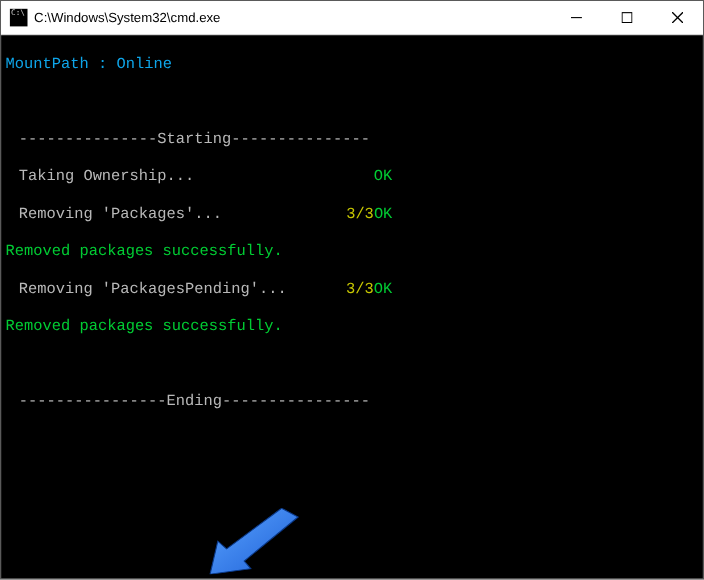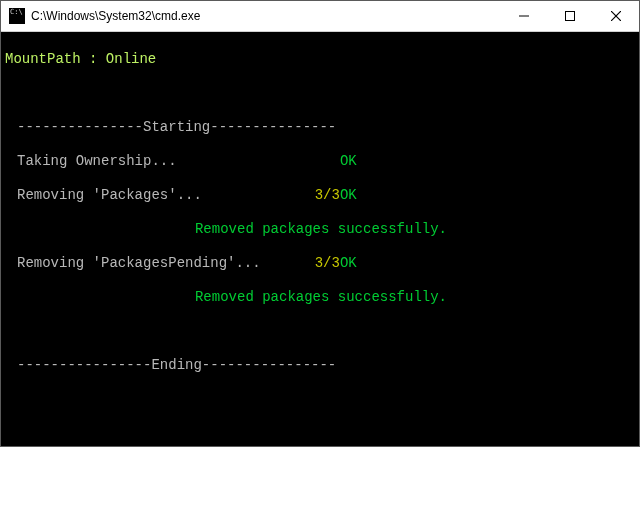--- a/index.html
+++ b/index.html
@@ -6,21 +6,21 @@
     margin: 0;
     padding: 0;
     width: 640px;
     height: 527px;
     font-family: "Segoe UI", Arial, sans-serif;
     overflow: hidden;
     background: #fff;
   }
   .window {
     width: 640px;
-    height: 447px;
+    height: 527px;
     background: #ffffff;
     border: 1px solid #5a5a5a;
     box-sizing: border-box;
     display: flex;
     flex-direction: column;
   }
   .titlebar {
     height: 30px;
     background: #ffffff;
     display: flex;
@@ -74,23 +74,23 @@
     font-family: "NSimSun","SimSun","Courier New", monospace;
     font-size: 14px;
     line-height: 17px;
     color: #c0c0c0; 
     padding: 2px 2px 2px 4px;
     white-space: pre;
     overflow: hidden;
     position: relative;
   }
   .line { white-space: pre; }
-  .teal { color: #bef264; }     
+  .teal { color: #0ea5e9; }     
   .grey { color: #b8b8b8; margin-left: 12px; }     
-  .green { color: #00cc33; text-align: center; }    
+  .green { color: #00cc33; }    
   .yellow { color: #c8c800; }
 
   
   .arrow {
     position: absolute;
     left: 185px;
     top: 430px;
     width: 90px;
     height: 60px;
     pointer-events: none;

